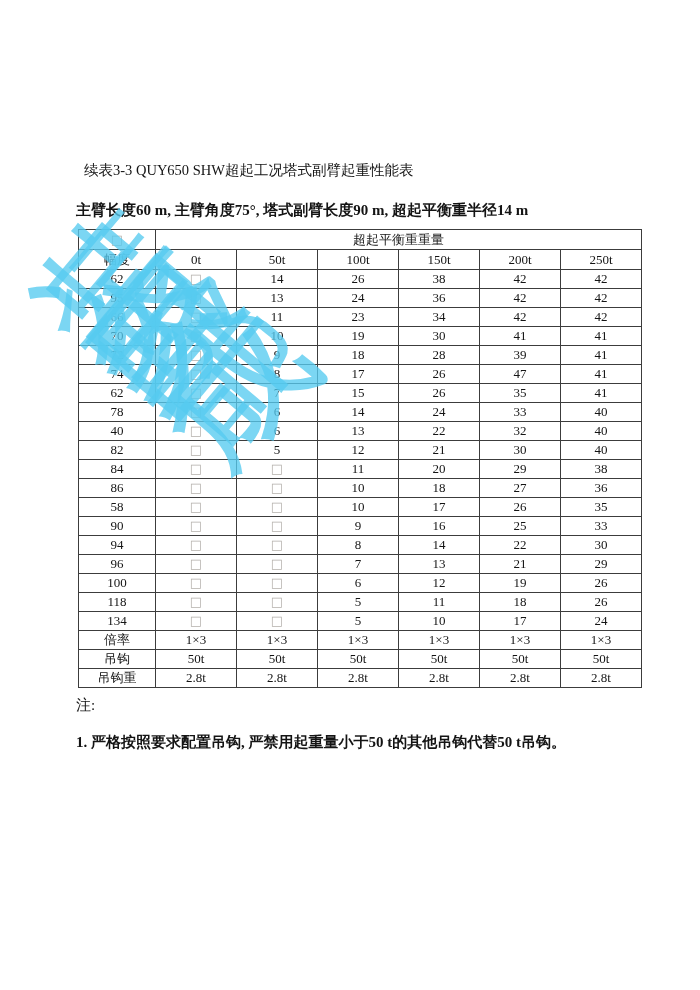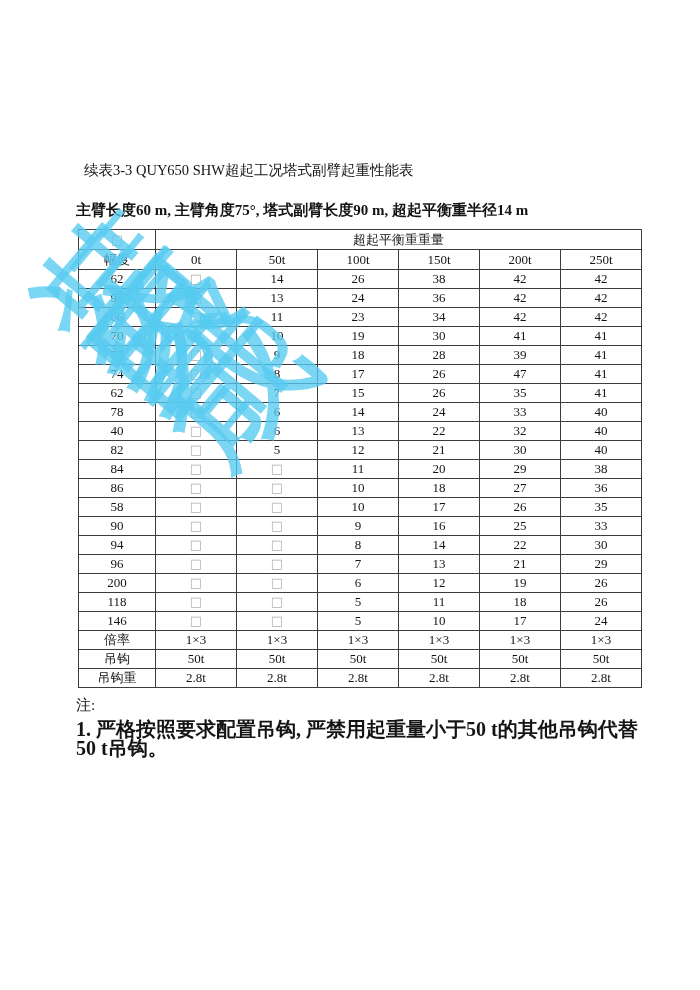--- a/index.html
+++ b/index.html
@@ -58,21 +58,21 @@
     overflow:hidden;white-space:nowrap;
   }
   table.perf thead td{height:19px;line-height:19px;}
   td.bold{font-weight:normal;font-size:13.5px;}
   td.ph, span.ph{
     color:#b5b1ac;
     font-family:"DejaVu Sans","Liberation Sans",sans-serif;
     font-size:11px;
   }
   .note-label{margin-top:8px;font-size:15px;line-height:19px;}
-  .note-line{margin-top:5px;font-size:20px;font-weight:bold;line-height:19px;}
+  .note-line{margin-top:18px;font-size:15px;font-weight:bold;line-height:19px;}
 </style>
 </head>
 <body>
 
 <div class="page">
 
   <div class="wm-tile" id="wm-tile" aria-hidden="true">成都巨象吊装  成都巨象吊装  成都巨象吊装  成都巨象吊装  成都巨象吊装  成都巨象吊装  成都巨象吊装  成都巨象吊装  成都巨象吊装  成都巨象吊装  成都巨象吊装  成都巨象吊装  成都巨象吊装  成都巨象吊装  成都巨象吊装  成都巨象吊装  成都巨象吊装  成都巨象吊装  成都巨象吊装  成都巨象吊装  成都巨象吊装  成都巨象吊装  成都巨象吊装  成都巨象吊装  成都巨象吊装  成都巨象吊装  成都巨象吊装  成都巨象吊装  成都巨象吊装  成都巨象吊装  成都巨象吊装  成都巨象吊装  成都巨象吊装  成都巨象吊装  成都巨象吊装  成都巨象吊装  成都巨象吊装  成都巨象吊装  成都巨象吊装  成都巨象吊装  成都巨象吊装  成都巨象吊装  成都巨象吊装  成都巨象吊装  成都巨象吊装  成都巨象吊装  成都巨象吊装  成都巨象吊装  成都巨象吊装  成都巨象吊装  成都巨象吊装  成都巨象吊装  成都巨象吊装  成都巨象吊装  成都巨象吊装  成都巨象吊装  成都巨象吊装  成都巨象吊装  成都巨象吊装  成都巨象吊装  成都巨象吊装  成都巨象吊装  成都巨象吊装  成都巨象吊装  成都巨象吊装  成都巨象吊装  成都巨象吊装  成都巨象吊装  成都巨象吊装  成都巨象吊装  成都巨象吊装  成都巨象吊装  成都巨象吊装  成都巨象吊装  成都巨象吊装  成都巨象吊装  成都巨象吊装  成都巨象吊装  成都巨象吊装  成都巨象吊装  成都巨象吊装  成都巨象吊装  成都巨象吊装  成都巨象吊装  成都巨象吊装  成都巨象吊装  成都巨象吊装  成都巨象吊装  成都巨象吊装  成都巨象吊装  成都巨象吊装  成都巨象吊装  成都巨象吊装  成都巨象吊装  成都巨象吊装  成都巨象吊装  成都巨象吊装  成都巨象吊装  成都巨象吊装  成都巨象吊装  成都巨象吊装  成都巨象吊装  成都巨象吊装  成都巨象吊装  成都巨象吊装  成都巨象吊装  成都巨象吊装  成都巨象吊装  成都巨象吊装  成都巨象吊装  成都巨象吊装  成都巨象吊装  成都巨象吊装  成都巨象吊装  成都巨象吊装  成都巨象吊装  成都巨象吊装  成都巨象吊装  成都巨象吊装  成都巨象吊装  </div>
 
   <div class="content">
     <div class="doc-title">续表3-3 QUY650 SHW超起工况塔式副臂起重性能表</div>
@@ -242,39 +242,39 @@
           <tr>
             <td>96</td>
             <td class="ph">□</td>
             <td class="ph">□</td>
             <td>7</td>
             <td>13</td>
             <td>21</td>
             <td>29</td>
           </tr>
           <tr>
-            <td>200</td>
+            <td>100</td>
             <td class="ph">□</td>
             <td class="ph">□</td>
             <td>6</td>
             <td>12</td>
             <td>19</td>
             <td>26</td>
           </tr>
           <tr>
             <td>118</td>
             <td class="ph">□</td>
             <td class="ph">□</td>
             <td>5</td>
             <td>11</td>
             <td>18</td>
             <td>26</td>
           </tr>
           <tr>
-            <td>146</td>
+            <td>134</td>
             <td class="ph">□</td>
             <td class="ph">□</td>
             <td>5</td>
             <td>10</td>
             <td>17</td>
             <td>24</td>
           </tr>
         </tbody>
       <tbody id="table-footer">
           <tr>

